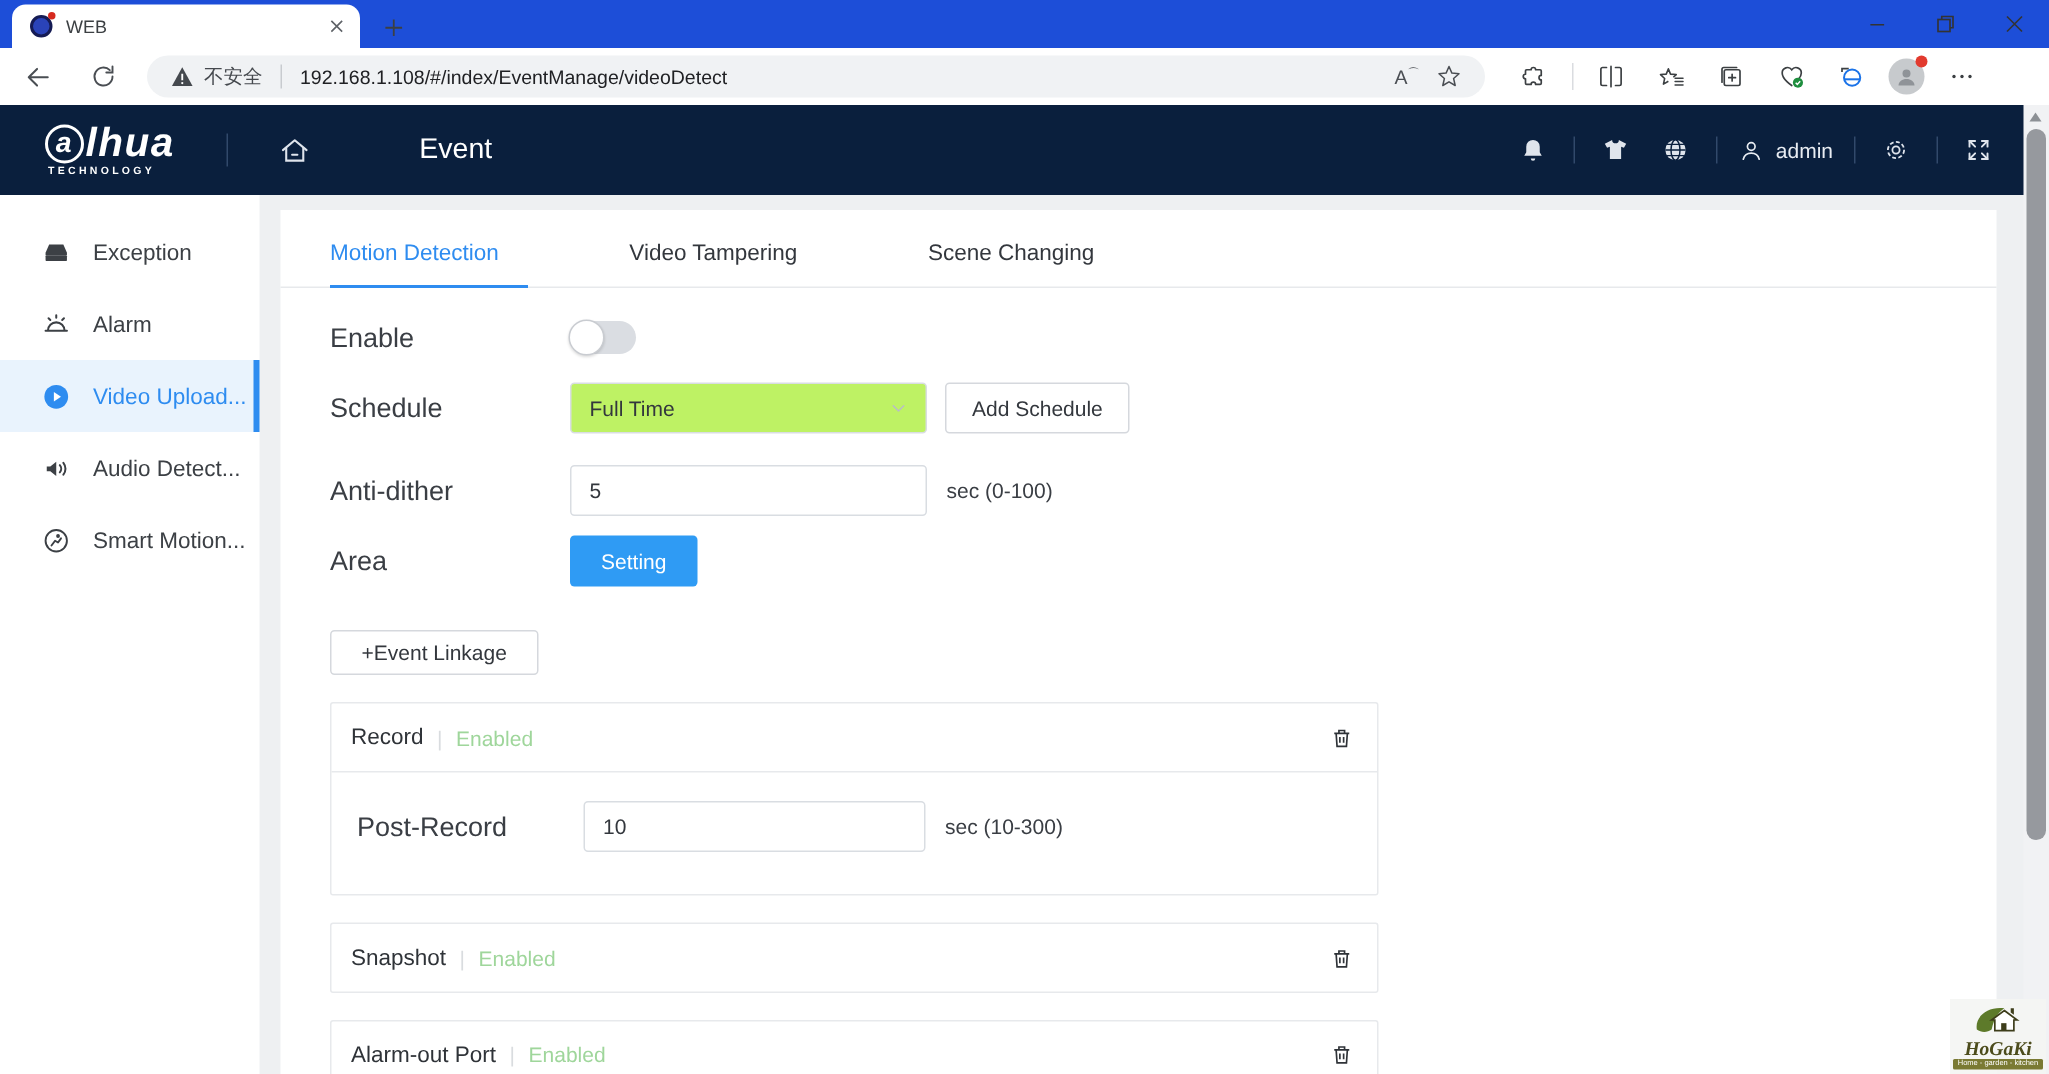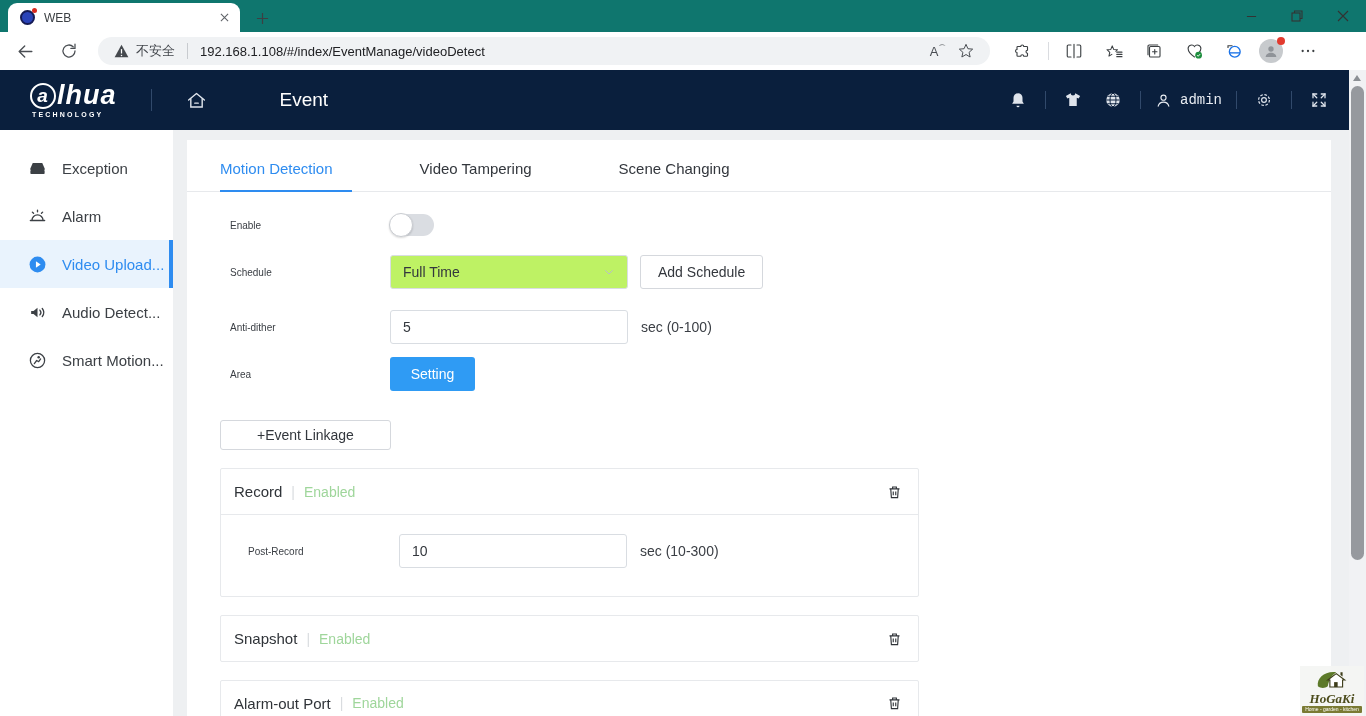--- a/index.html
+++ b/index.html
@@ -2,21 +2,21 @@
 <html><head>
 <meta charset="utf-8">
 <style>
   * { margin:0; padding:0; box-sizing:border-box; }
   html,body { width:1366px; height:716px; }
   body { font-family:"Liberation Sans", sans-serif; overflow:hidden; background:#eef0f2; }
   .viewport { position:relative; width:1366px; height:716px; overflow:hidden; }
   svg { display:block; }
 
   
-  .titlebar { position:absolute; top:0; left:0; width:1366px; height:32px; background:#0f766e; display:flex; align-items:flex-end; }
+  .titlebar { position:absolute; top:0; left:0; width:1366px; height:32px; background:#1d4ed8; display:flex; align-items:flex-end; }
   .tab { position:relative; margin-left:8px; width:232px; height:29px; background:#fff; border-radius:9px 9px 0 0; display:flex; align-items:center; padding:0 8px 0 12px; }
   .favicon { width:15px; height:15px; border-radius:50%; background:#2a43b8; border:2px solid #151b54; position:relative; flex:0 0 auto; }
   .favicon::after { content:""; position:absolute; right:-4px; top:-4px; width:5px; height:5px; border-radius:50%; background:#d62a1e; }
   .tab-title { font-size:12px; color:#3c4043; margin-left:9px; flex:1; }
   .tab-close { width:16px; height:16px; display:flex; align-items:center; justify-content:center; color:#5f6368; border-radius:4px; }
   .newtab-btn { width:28px; height:28px; margin-left:8px; display:flex; align-items:center; justify-content:center; color:#3c4043; }
   .win-controls { position:absolute; right:0; top:0; height:32px; display:flex; }
   .win-btn { width:46px; height:32px; display:flex; align-items:center; justify-content:center; color:#333; }
 
   
@@ -39,21 +39,21 @@
 
   
   .app-header { position:absolute; top:70px; left:0; width:1366px; height:60px; background:#0a1f3d; display:flex; align-items:center; color:#e8ecf2; }
   .brand { margin-left:30px; display:flex; flex-direction:column; line-height:1; }
   .brand-main { font-size:27px; font-weight:bold; font-style:italic; letter-spacing:1px; color:#fff; display:flex; align-items:center; }
   .brand-a { display:inline-flex; align-items:center; justify-content:center; width:26px; height:26px; border:2.5px solid #fff; border-radius:50%; font-size:19px; margin-right:1px; }
   .brand-sub { font-size:7px; letter-spacing:2.2px; color:#fff; margin-top:2px; margin-left:2px; font-style:normal; font-weight:bold; }
   .hdr-divider { width:1px; height:22px; background:#31496b; margin:0 28px 0 34px; }
   .home-btn { width:34px; height:34px; display:flex; align-items:center; justify-content:center; color:#dfe4ec; }
   .nav-title { font-size:19px; color:#fff; margin-left:44px;padding-left:22px; }
-  .hdr-right { margin-left:auto; margin-right:34px; display:flex; align-items:center; gap:14px;font-family:Liberation Mono, monospace; }
+  .hdr-right { margin-left:auto; margin-right:34px; display:flex; align-items:center; gap:14px; }
   .hdr-icon { width:26px; height:26px; display:flex; align-items:center; justify-content:center; color:#dfe4ec; }
   .hdr-sep { width:1px; height:18px; background:#31496b; }
   .hdr-user { display:flex; align-items:center; gap:8px; font-size:14px; color:#e8ecf2; }
 
   
   .page { position:absolute; top:130px; left:0; right:0; bottom:0; background:#eef0f2; overflow:hidden; }
 
   .sidebar { position:absolute; left:0; top:0; bottom:0; width:173px; background:#fff; padding-top:14px; }
   .side-item { height:48px; display:flex; align-items:center; padding-left:28px; gap:15px; color:#3c4045; cursor:pointer; }
   .side-item .s-icon { width:19px; height:19px; color:#3c4045; flex:0 0 auto; }
@@ -64,31 +64,31 @@
   .panel { position:absolute; left:187px; top:10px; width:1144px; height:800px; background:#fff; }
 
   .tabsrow { display:flex; padding:20px 0 0 33px; border-bottom:1px solid #e7e9ec; }
   .tab-item { position:relative; font-size:15px; color:#33373d; padding-bottom:14px; margin-right:87px; cursor:pointer; }
   .tab-item.active { color:#2e8cf0; }
   .tab-item.active::after { content:""; position:absolute; left:0; right:-19px; bottom:-1px; height:2px; background:#2e8cf0; }
 
   .form { padding:16px 0 0 33px; }
   .frow { display:flex; align-items:center; height:34px; margin-bottom:13px; }
   .frow.schedule { margin-bottom:21px; }
-  .flabel { width:160px; font-size:10px; color:#3a3e44;margin-left:10px; }
+  .flabel { width:160px; font-size:18px; color:#3a3e44; }
   .toggle { width:44px; height:22px; border-radius:11px; background:#dadde2; position:relative; cursor:pointer; }
   .toggle .knob { position:absolute; left:-1px; top:-1px; width:24px; height:24px; border-radius:50%; background:#fff; border:1px solid #c9ccd1; box-shadow:0 1px 2px rgba(0,0,0,.15); }
   .select { width:238px; height:34px; border:1px solid #d9dde2; border-radius:3px; background:#bef264; display:flex; align-items:center; padding:0 12px; font-size:14px; color:#33373d; cursor:pointer; }
   .select .sel-text { flex:1; }
   .select .chev { color:#b9bec6; }
   .btn-plain { height:34px; padding:0 17px; border:1px solid #d5d8dd; border-radius:3px; background:#fff; font-size:14px; color:#33373d; margin-left:12px; display:flex; align-items:center; cursor:pointer; font-family:"Liberation Sans",sans-serif; }
   .tinput { width:238px; height:34px; border:1px solid #d9dde2; border-radius:3px; padding:0 12px; font-size:14px; color:#33373d; font-family:"Liberation Sans",sans-serif; outline:none; }
   .hint { font-size:14px; color:#3a3e44; margin-left:13px; }
   .btn-primary { height:34px; width:85px; border:none; border-radius:3px; background:#2f9bf4; color:#fff; font-size:14px; cursor:pointer; font-family:"Liberation Sans",sans-serif; }
-  .linkage-btn { margin-top:16px; height:30px; padding:0 36px; border:1px solid #d5d8dd; border-radius:3px; background:#fff; font-size:14px; color:#33373d; cursor:pointer; font-family:"Liberation Sans",sans-serif; }
+  .linkage-btn { margin-top:16px; height:30px; padding:0 20px; border:1px solid #d5d8dd; border-radius:3px; background:#fff; font-size:14px; color:#33373d; cursor:pointer; font-family:"Liberation Sans",sans-serif; }
 
   .card { width:699px; border:1px solid #e7e9ec; border-radius:2px; margin-top:18px; background:#fff; }
   .card:first-of-type { margin-top:16px; }
   .card-head { height:45px; display:flex; align-items:center; padding:0 13px; }
   .card-title { font-size:15px; color:#2f3338; }
   .card-sep { color:#d9dcdf; margin:0 9px; font-size:14px; }
   .card-status { font-size:14px; color:#9fd69b; }
   .trash-btn { margin-left:auto; width:22px; height:22px; display:flex; align-items:center; justify-content:center; color:#2f3338; cursor:pointer; }
   .card-body { border-top:1px solid #e7e9ec; padding:19px 0 28px 17px; }
   .card.clipped { min-height:58px; }

